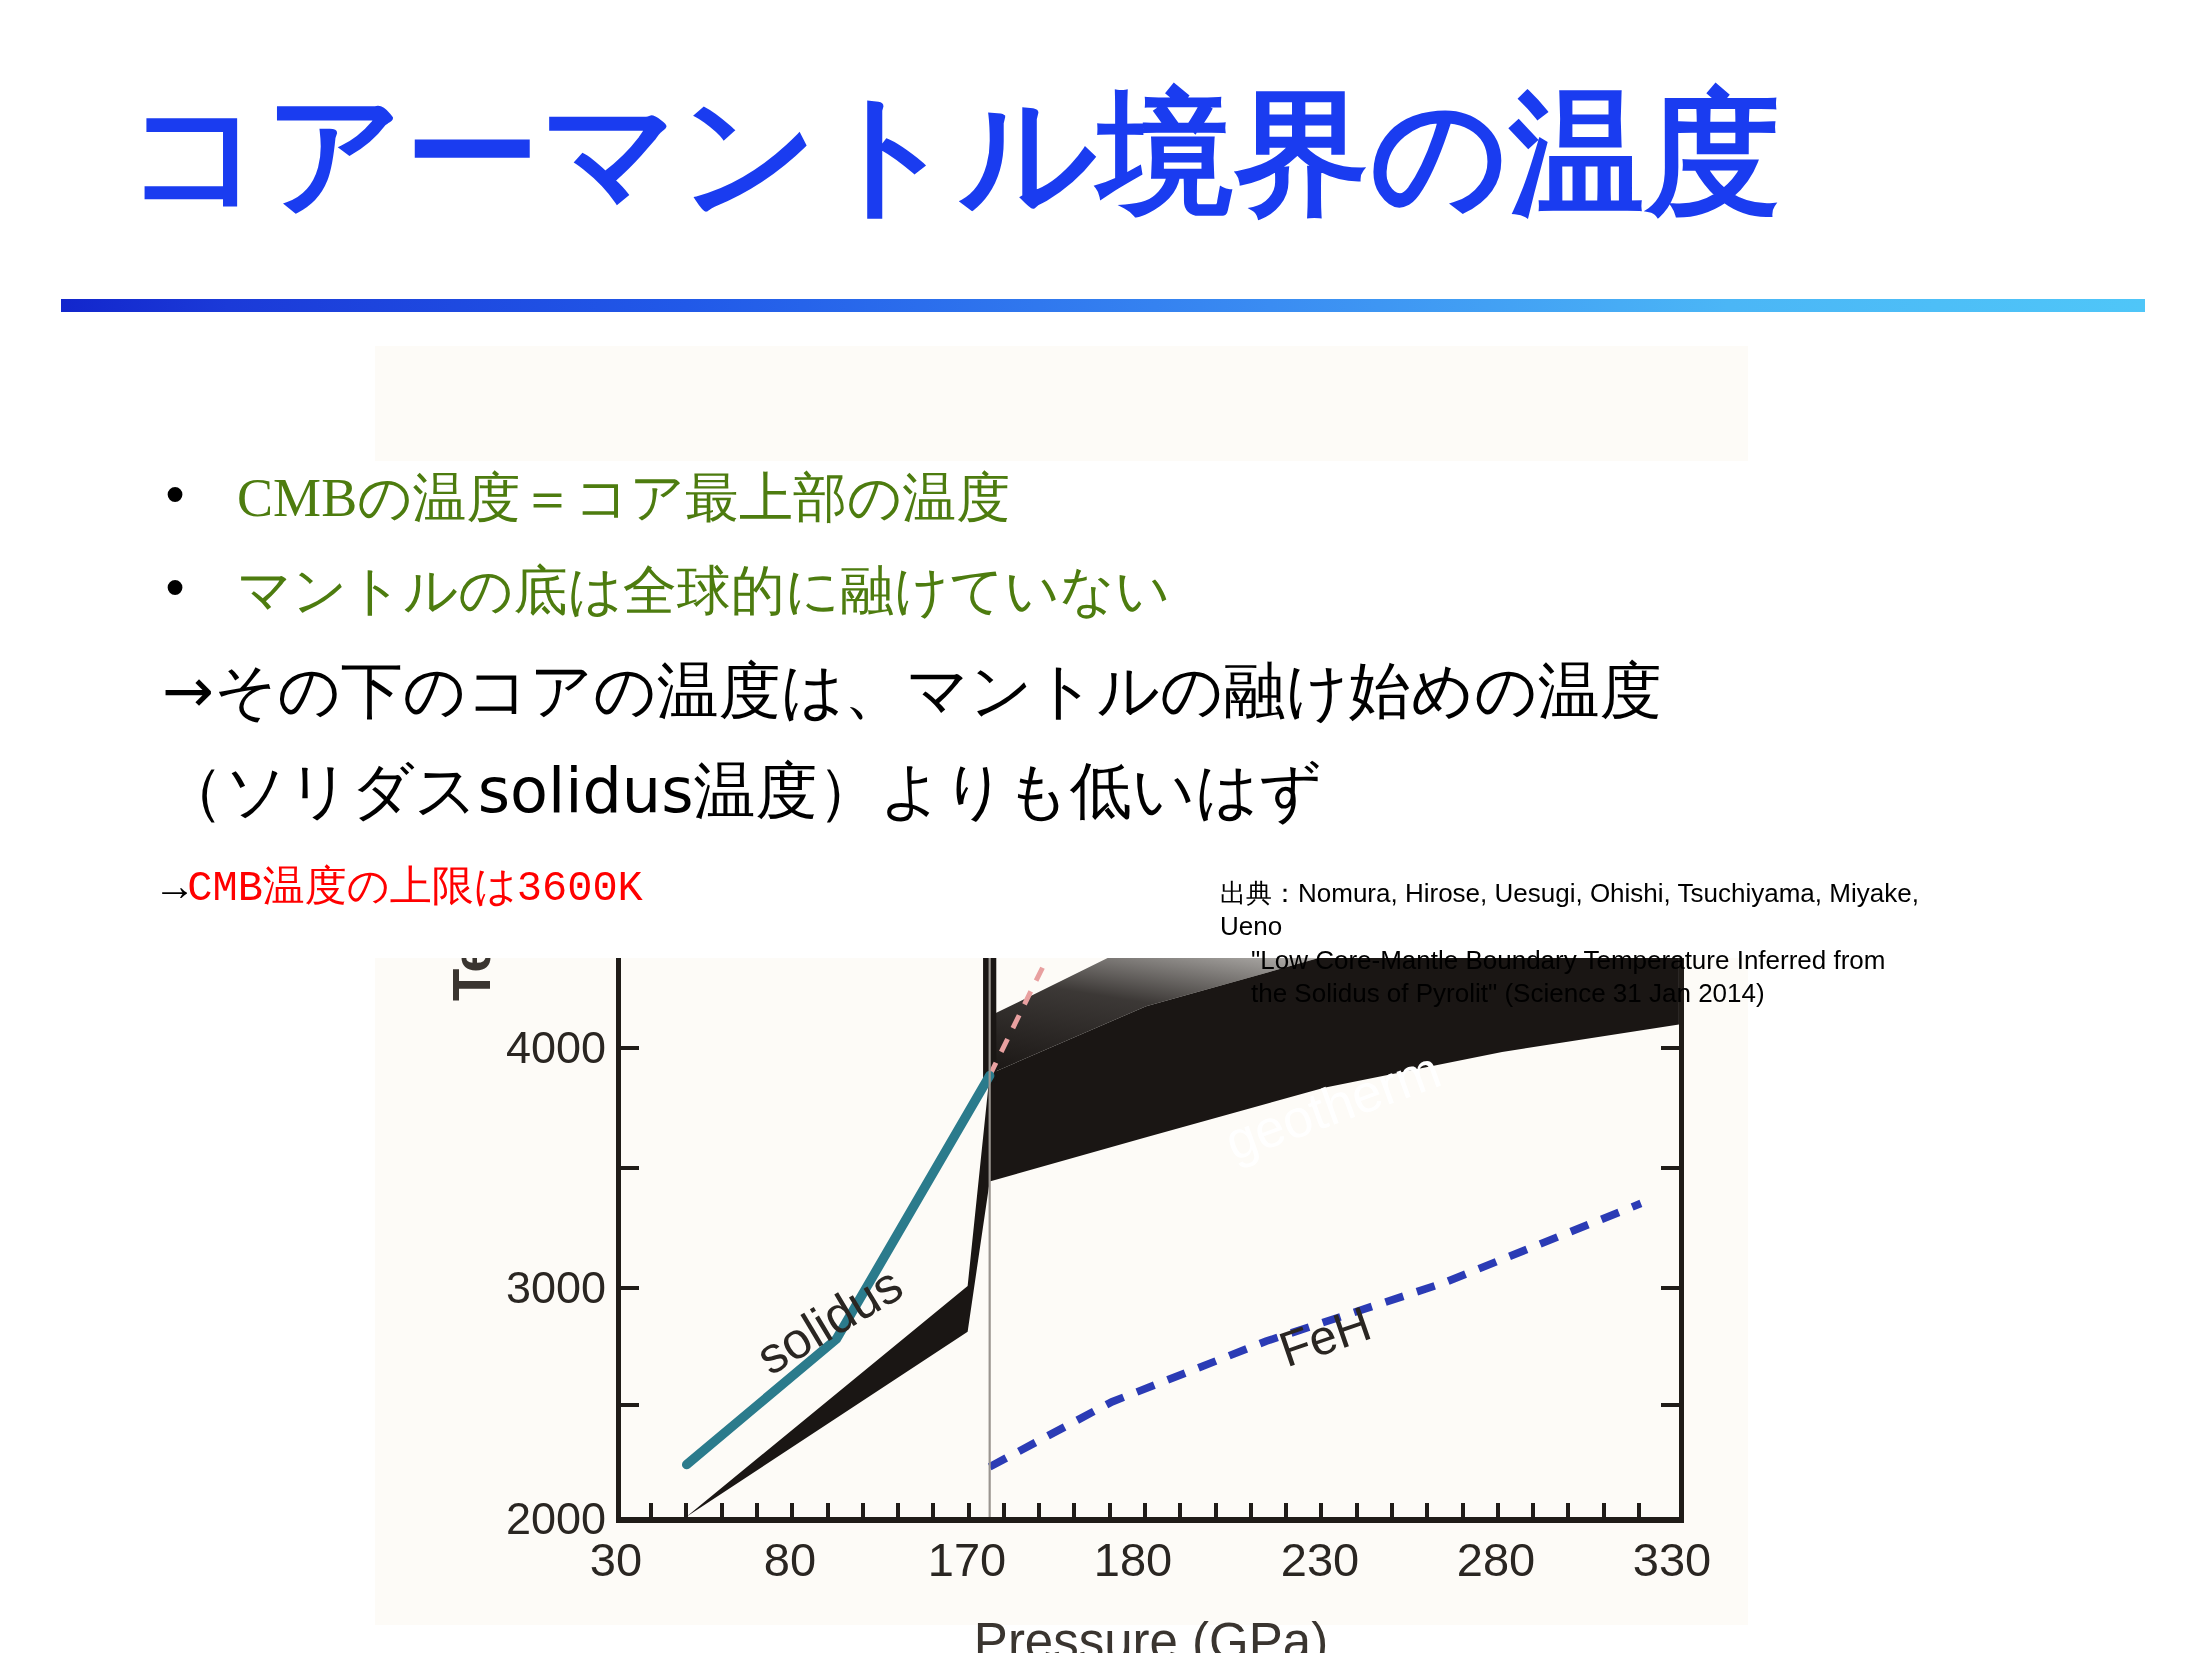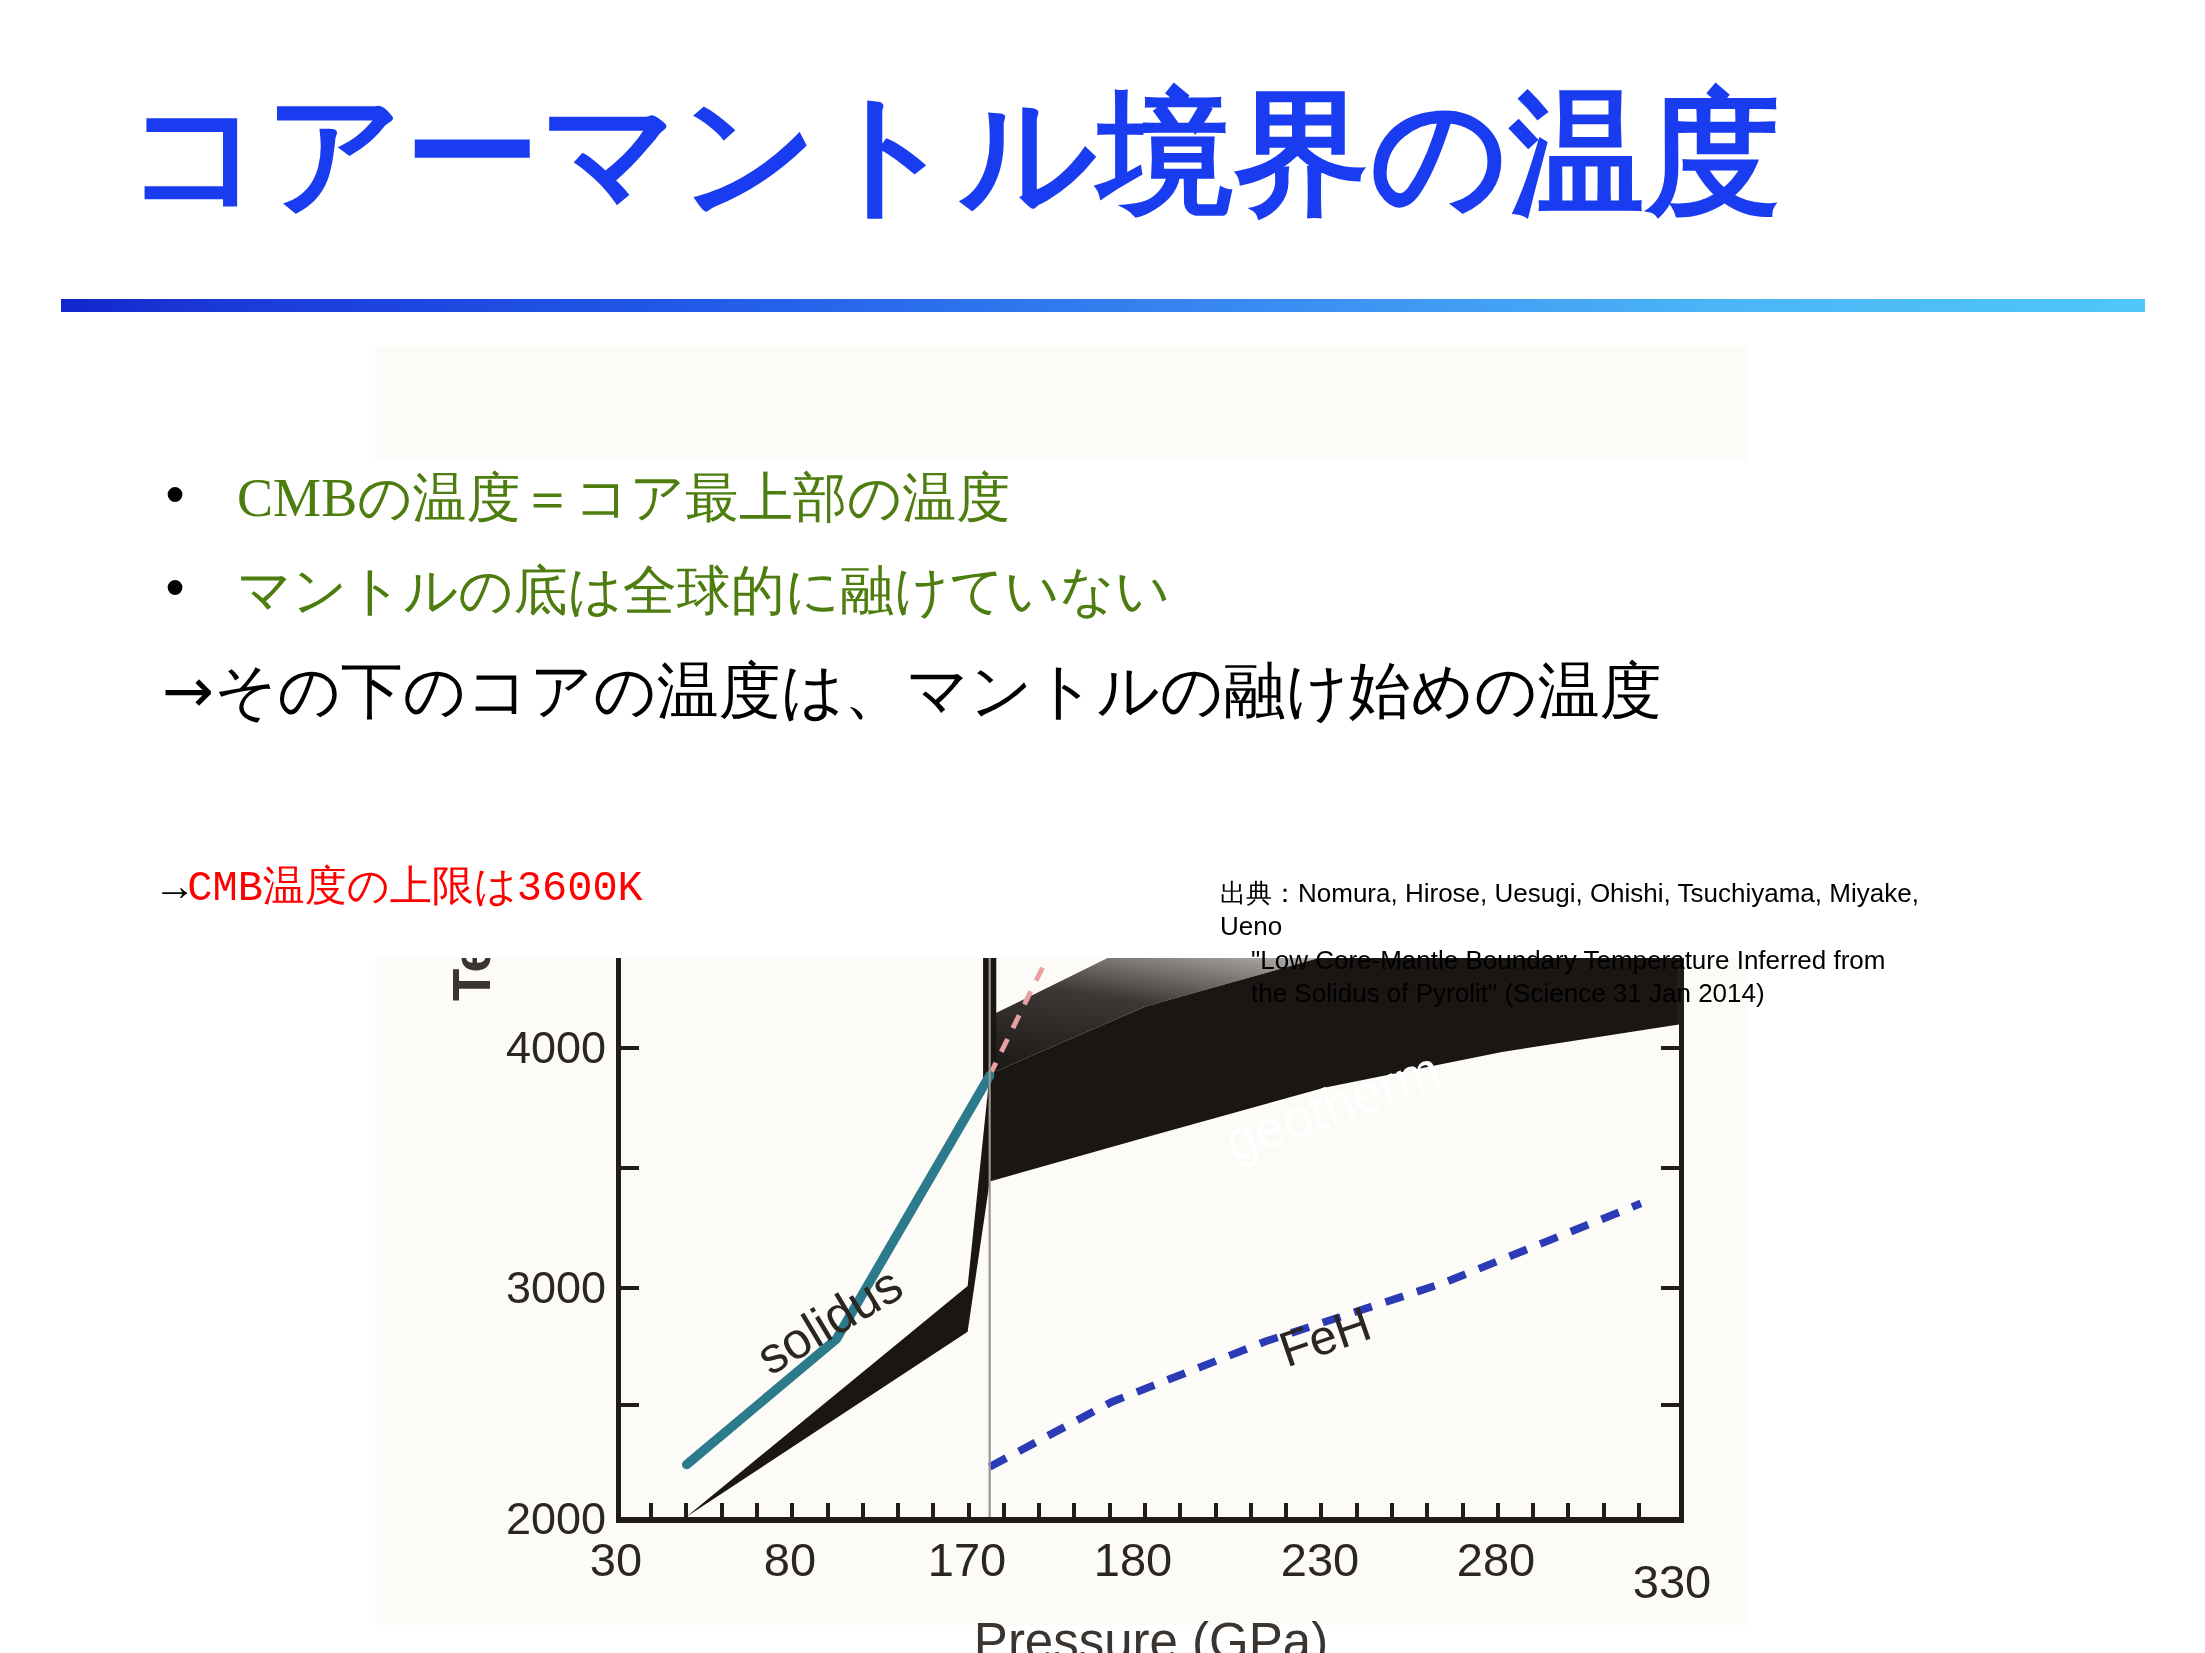--- a/index.html
+++ b/index.html
@@ -353,21 +353,21 @@
       <div class="xtick" style="left:950px;"></div>
       <div class="xtick" style="left:986px;"></div>
       <div class="xtick" style="left:1021px;"></div>
 
       <div class="xlabel-txt" style="left:-69px;  top:582px;">30</div>
       <div class="xlabel-txt" style="left:105px;   top:582px;">80</div>
       <div class="xlabel-txt" style="left:282px;   top:582px;">170</div>
       <div class="xlabel-txt" style="left:448px;   top:582px;">180</div>
       <div class="xlabel-txt" style="left:635px;  top:582px;">230</div>
       <div class="xlabel-txt" style="left:811px;  top:582px;">280</div>
-      <div class="xlabel-txt" style="left:987px;  top:604px;">330</div>
+      <div class="xlabel-txt" style="left:987px;  top:582px;">330</div>
 
       <div id="axis-title-y">Tempe</div>
       <div id="axis-title-x">Pressure (GPa)</div>
 
       <div class="curve-label" style="left:130px; top:386px; font-size:51px; color:#2a2622; transform:rotate(-31deg); transform-origin:left top;">solidus</div>
       <div class="curve-label" style="left:601px; top:165px; font-size:53px; color:#ffffff; transform:rotate(-20deg); transform-origin:left top;">geotherm</div>
       <div class="curve-label" style="left:656px; top:375px; font-size:49px; color:#2a2622; transform:rotate(-19deg); transform-origin:left top;">FeH</div>
     </div>
   <div class="fig-top-tick" style="left: 146px;"></div>
       <div class="fig-top-tick" style="left: 182px;"></div>
@@ -413,20 +413,21 @@
     <span class="bullet-dot">•</span>
     <span class="bullet-txt">CMBの温度＝コア最上部の温度</span>
   </div>
 
   <div class="bullet-row" style="left:160px; top:564px;">
     <span class="bullet-dot">•</span>
     <span class="bullet-txt">マントルの底は全球的に融けていない</span>
   </div>
 
   <div class="line-txt" style="left:162px; top:660px;">→その下のコアの温度は、マントルの融け始めの温度</div>
+  <div class="line-txt" style="left:162px; top:760px;">（ソリダスsolidus温度）よりも低いはず</div>
 
   <div id="red-line">
     <span class="arrow">→</span><span class="red">CMB温度の上限は3600K</span>
   </div>
 
   <div id="citation">
     <span>出典：</span><span>Nomura, Hirose, Uesugi, Ohishi, Tsuchiyama, Miyake, Ueno</span>
     <span class="cit-indent">"Low Core-Mantle Boundary Temperature Inferred from</span>
     <span class="cit-indent">the Solidus of Pyrolit" (Science  31 Jan 2014)</span>
   </div>

